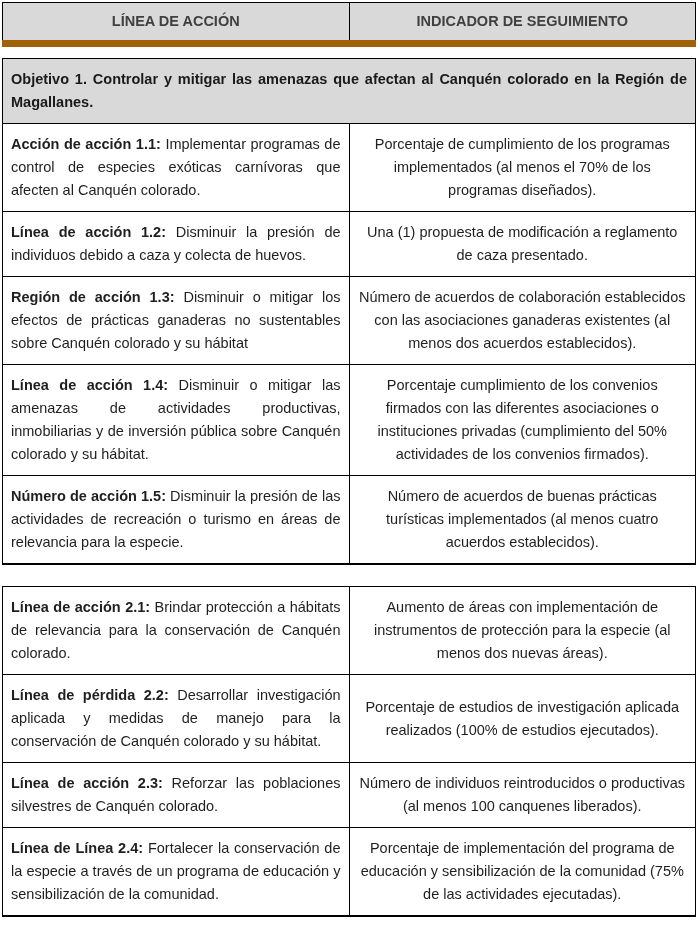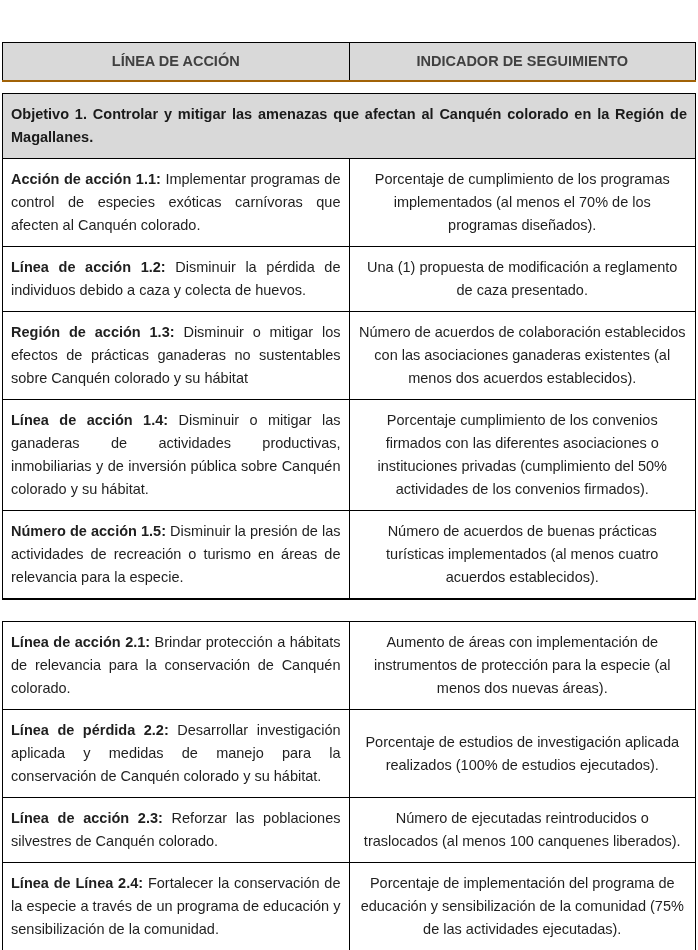--- a/index.html
+++ b/index.html
@@ -25,22 +25,21 @@
   }
   table.tbl td, table.tbl th {
     border: 1px solid #000000;
     font-size: 14.5px;
     line-height: 23px;
     vertical-align: middle;
     padding: 9px 8px;
   }
   
   table.col-headers {
-    border-bottom: 2px solid #a16207;
-    margin-top: 40px;
+    border-bottom: 7px solid #a16207;
   }
   table.col-headers th {
     background: #d9d9d9;
     color: #404040;
     font-weight: bold;
     text-align: center;
     vertical-align: middle;
     padding: 7px 4px;
   }
   
@@ -91,35 +90,35 @@
     <tr>
       <td class="action-cell w50">
         <span class="bold">Acción de acción 1.1:</span>
         <span>Implementar programas de control de especies exóticas carnívoras que afecten al Canquén colorado.</span>
       </td>
       <td class="indicator-cell w50">Porcentaje de cumplimiento de los programas implementados (al menos el 70% de los programas diseñados).</td>
     </tr>
     <tr>
       <td class="action-cell w50">
         <span class="bold">Línea de acción 1.2:</span>
-        <span>Disminuir la pérdida de individuos debido a caza y colecta de huevos.</span>
+        <span>Disminuir la presión de individuos debido a caza y colecta de huevos.</span>
       </td>
       <td class="indicator-cell w50">Una (1) propuesta de modificación a reglamento de caza presentado.</td>
     </tr>
     <tr>
       <td class="action-cell w50">
         <span class="bold">Región de acción 1.3:</span>
         <span>Disminuir o mitigar los efectos de prácticas ganaderas no sustentables sobre Canquén colorado y su hábitat</span>
       </td>
       <td class="indicator-cell w50">Número de acuerdos de colaboración establecidos con las asociaciones ganaderas existentes (al menos dos acuerdos establecidos).</td>
     </tr>
     <tr>
       <td class="action-cell w50">
         <span class="bold">Línea de acción 1.4:</span>
-        <span>Disminuir o mitigar las ganaderas de actividades productivas, inmobiliarias y de inversión pública sobre Canquén colorado y su hábitat.</span>
+        <span>Disminuir o mitigar las amenazas de actividades productivas, inmobiliarias y de inversión pública sobre Canquén colorado y su hábitat.</span>
       </td>
       <td class="indicator-cell w50">Porcentaje cumplimiento de los convenios firmados con las diferentes asociaciones o instituciones privadas (cumplimiento del 50% actividades de los convenios firmados).</td>
     </tr>
     <tr>
       <td class="action-cell w50">
         <span class="bold">Número de acción 1.5:</span>
         <span>Disminuir la presión de las actividades de recreación o turismo en áreas de relevancia para la especie.</span>
       </td>
       <td class="indicator-cell w50">Número de acuerdos de buenas prácticas turísticas implementados (al menos cuatro acuerdos establecidos).</td>
     </tr>
@@ -140,21 +139,21 @@
         <span class="bold">Línea de pérdida 2.2:</span>
         <span>Desarrollar investigación aplicada y medidas de manejo para la conservación de Canquén colorado y su hábitat.</span>
       </td>
       <td class="indicator-cell w50">Porcentaje de estudios de investigación aplicada realizados (100% de estudios ejecutados).</td>
     </tr>
     <tr>
       <td class="action-cell w50">
         <span class="bold">Línea de acción 2.3:</span>
         <span>Reforzar las poblaciones silvestres de Canquén colorado.</span>
       </td>
-      <td class="indicator-cell w50">Número de ejecutadas reintroducidos o traslocados (al menos 100 canquenes liberados).</td>
+      <td class="indicator-cell w50">Número de individuos reintroducidos o productivas (al menos 100 canquenes liberados).</td>
     </tr>
     <tr>
       <td class="action-cell w50">
         <span class="bold">Línea de Línea 2.4:</span>
         <span>Fortalecer la conservación de la especie a través de un programa de educación y sensibilización de la comunidad.</span>
       </td>
       <td class="indicator-cell w50">Porcentaje de implementación del programa de educación y sensibilización de la comunidad (75% de las actividades ejecutadas).</td>
     </tr>
   </tbody>
     </table>

